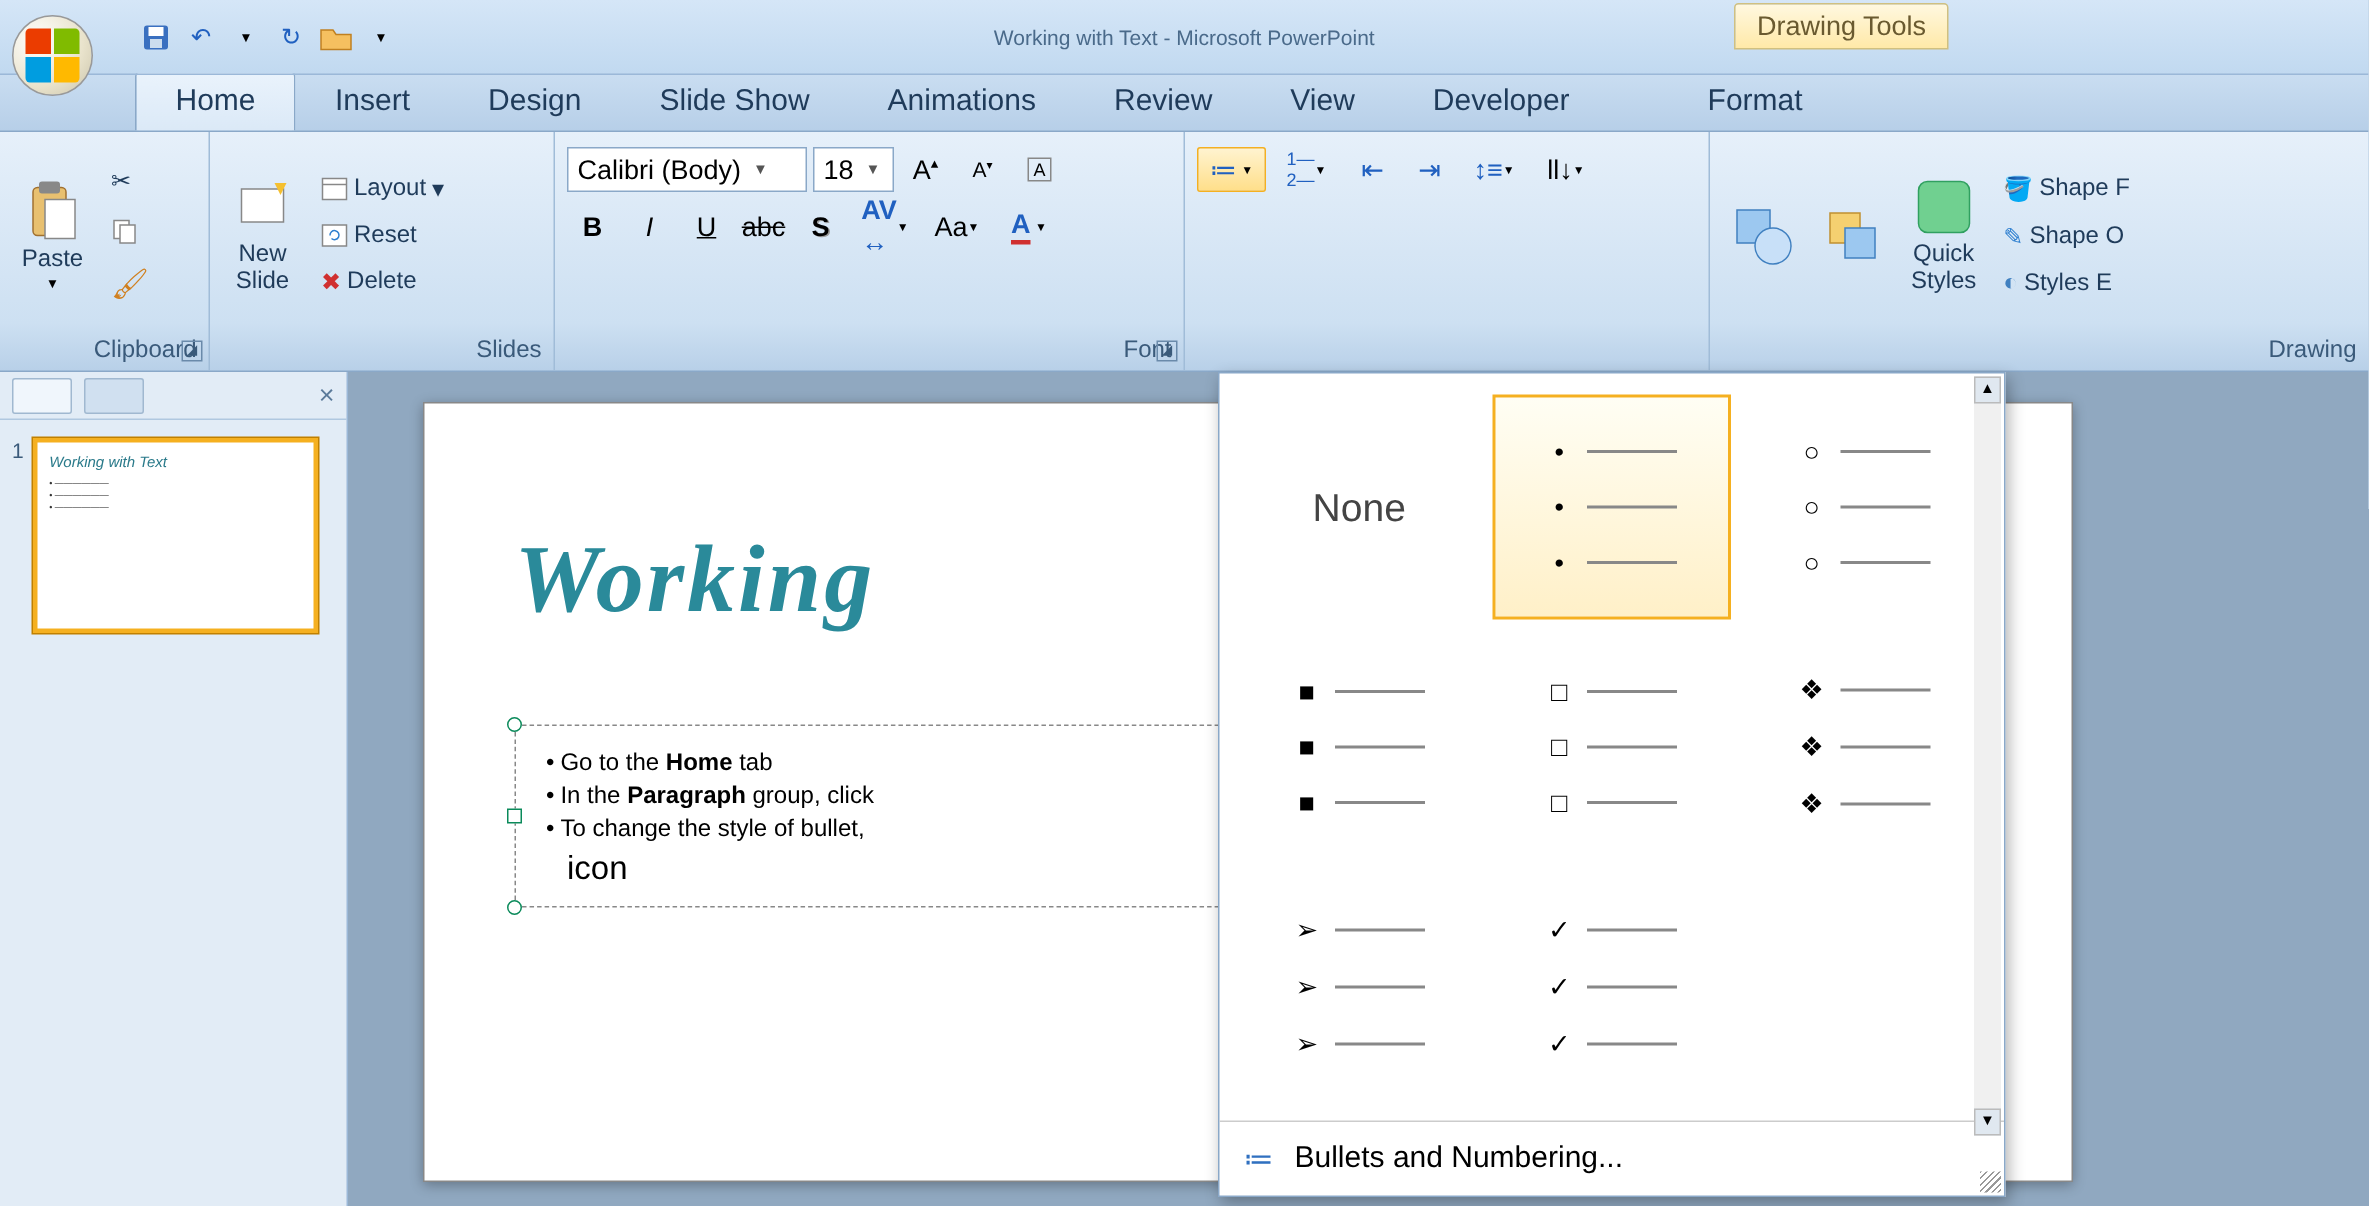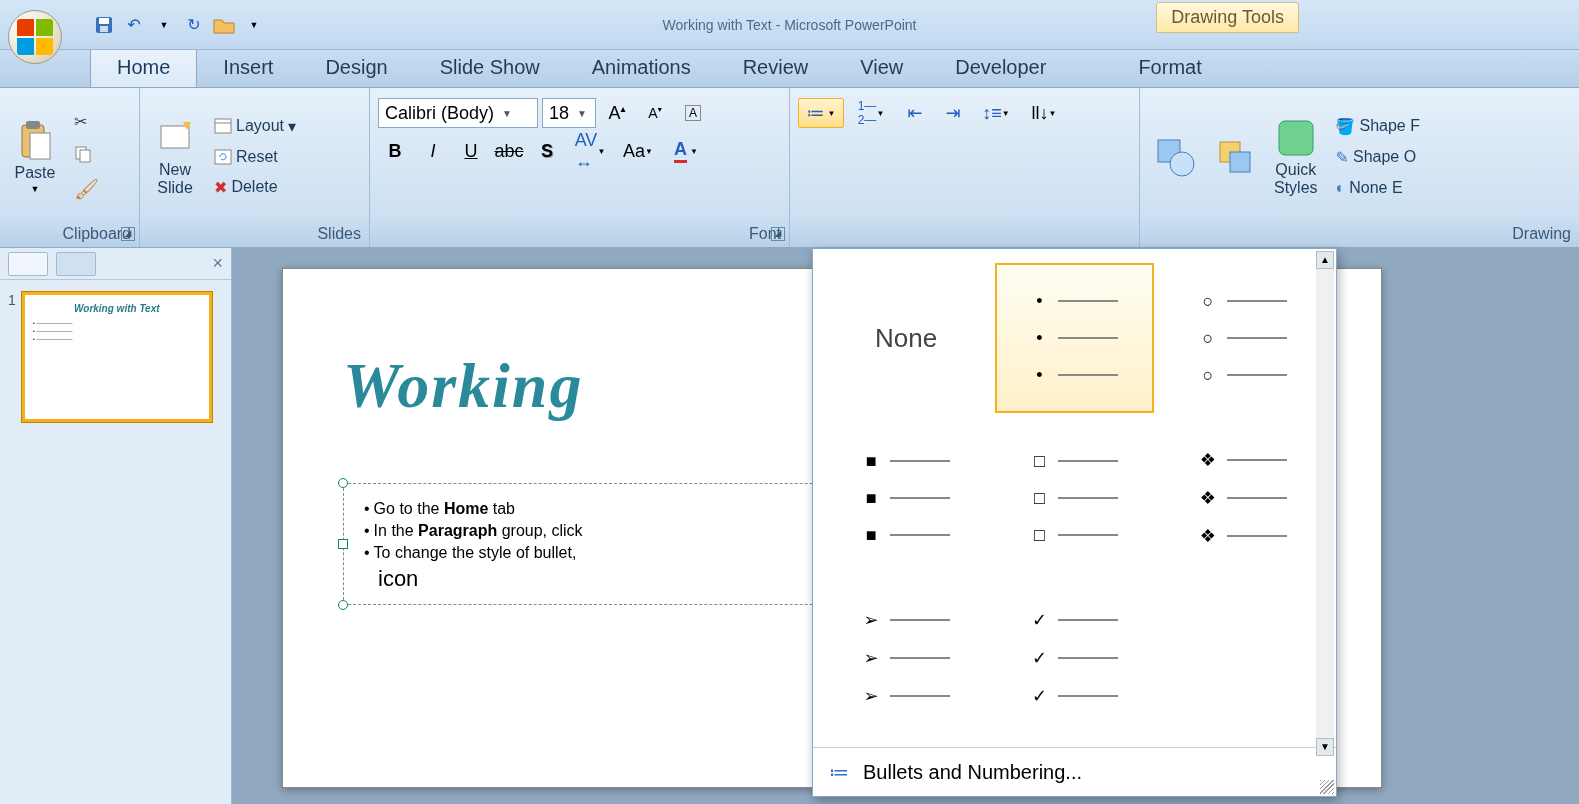--- a/index.html
+++ b/index.html
@@ -44,21 +44,21 @@
 
 .workspace { display: flex; height: calc(100% - 248px); }
 .slidepanel { width: 232px; background: #e2ecf6; border-right: 1px solid #9bb8d8; }
 .panel-tabs { height: 32px; display: flex; align-items: center; gap: 8px; padding: 0 8px; border-bottom: 1px solid #b0c8e0; }
 .ptab { width: 40px; height: 24px; border: 1px solid #a0b8d0; background: #d0e0f0; border-radius: 2px; }
 .ptab.active { background: #f0f6fc; }
 .panel-close { margin-left: auto; font-size: 18px; color: #5a7a9a; cursor: pointer; font-family: Arial; }
 .thumb-wrap { padding: 12px 8px; display: flex; gap: 6px; }
 .thumb-num { font-size: 14px; color: #3a5a7a; }
 .thumb { width: 190px; height: 130px; background: #fff; border: 3px solid #f5b020; box-shadow: 0 0 0 1px #c08000; padding: 8px; }
-.thumb-title { font-size: 10px; color: #2a7a8a; font-style: italic; text-align: center; font-weight: bold; }
+.thumb-title { font-size: 10px; color: #2a7a8a; font-style: italic; text-align: left; font-weight: normal; }
 .thumb-body { font-size: 6px; color: #333; margin-top: 6px; line-height: 1.3; }
 
 .canvas-area { flex: 1; background: #90a8c0; padding: 20px 0 0 50px; position: relative; }
 .slide { width: 1100px; height: 520px; background: #fff; box-shadow: 0 2px 8px rgba(0,0,0,0.3); padding: 80px 60px; position: relative; border: 1px solid #888; }
 .slide-title { font-family: Georgia, serif; font-style: italic; font-weight: bold; font-size: 64px; color: #2a8a9a; letter-spacing: 2px; }
 .textbox { border: 1px dashed #888; padding: 12px 20px; margin-top: 60px; width: 540px; position: relative; }
 .handle { width: 10px; height: 10px; border: 1px solid #0a8a5a; background: #fff; border-radius: 50%; position: absolute; }
 .handle.tl{top:-6px;left:-6px;} .handle.tr{top:-6px;right:-6px;} .handle.bl{bottom:-6px;left:-6px;} .handle.br{bottom:-6px;right:-6px;}
 .handle.ml{top:50%;left:-6px;margin-top:-5px;border-radius:0;}
 .bullet-line { font-size: 16px; color: #000; margin: 4px 0; }
@@ -224,21 +224,21 @@
         <div class="sq-btn">
             <u>U</u>
           </div>
         <div class="sq-btn">
             <s>abc</s>
           </div>
         <div class="sq-btn">
             <b style="text-shadow:1px 1px #999;">S</b>
           </div>
         <div class="sq-btn" style="width:44px;">
-            <span style="color:#2060c0;">AV<br>↔</span>
+            <span style="color:#2060c0;font-weight:bold;">AV<br>↔</span>
             <span style="font-size:8px;">▼</span>
           </div>
         <div class="sq-btn" style="width:44px;">
             <span>Aa</span>
             <span style="font-size:8px;">▼</span>
           </div>
         <div class="sq-btn" style="width:44px;">
             <span style="border-bottom:3px solid #d03030;font-weight:bold;color:#2060c0;">A</span>
             <span style="font-size:8px;margin-left:3px;">▼</span>
           </div>
@@ -309,21 +309,21 @@
         <div class="small-btn">
             <span style="color:#d08030;">🪣</span>
             <span>Shape F</span>
           </div>
         <div class="small-btn">
             <span style="color:#3080d0;">✎</span>
             <span>Shape O</span>
           </div>
         <div class="small-btn">
             <span style="color:#4080c0;">◐</span>
-            <span>None E</span>
+            <span>Styles E</span>
           </div>
       </div>
     </div>
     <div class="group-label" style="text-align:right;padding-left:180px;">Drawing</div>
   </div>
 </div>
 
 <div class="workspace">
   <div class="slidepanel">
     <div class="panel-tabs">

